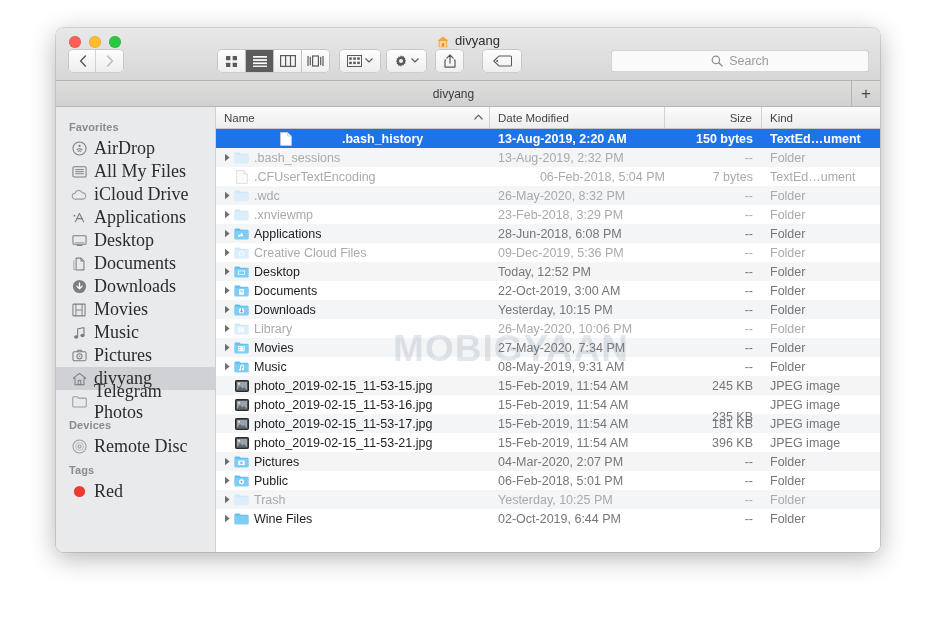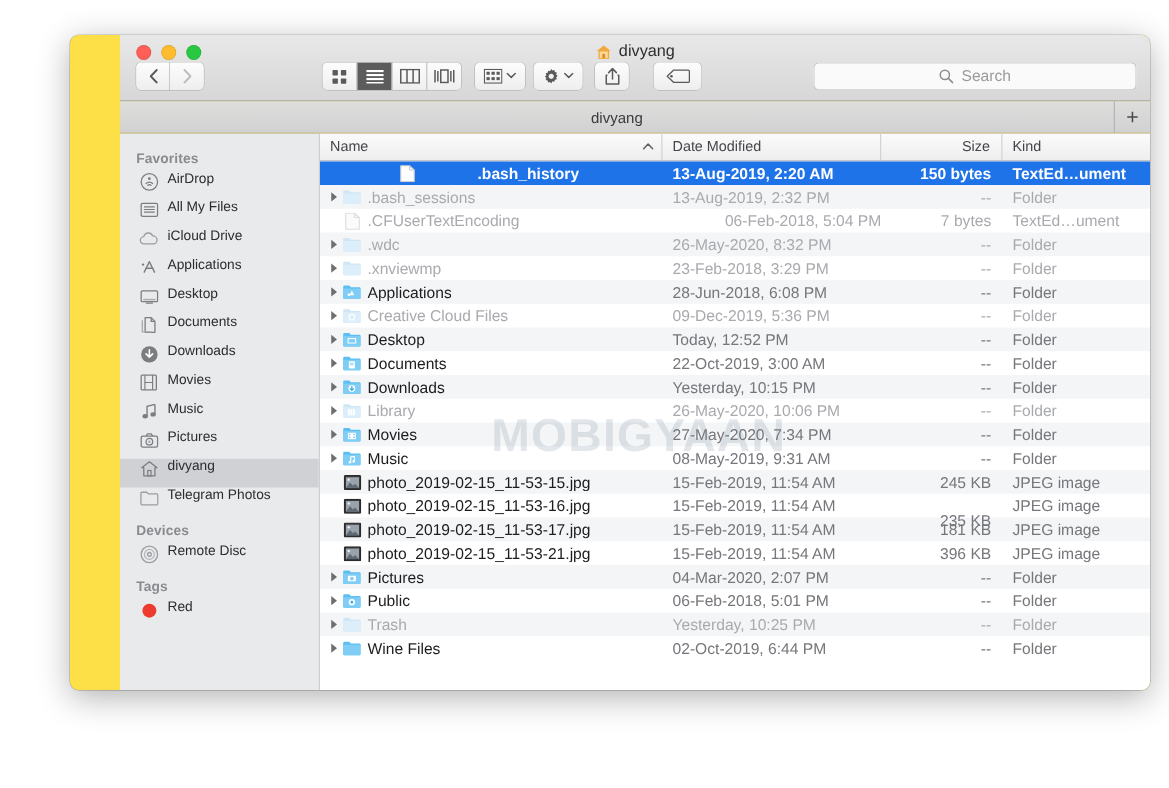--- a/index.html
+++ b/index.html
@@ -6,23 +6,22 @@
   body{
     width:935px;height:630px;overflow:hidden;
     background:#ffffff;
     font-family:"Liberation Sans","DejaVu Sans",sans-serif;
     -webkit-font-smoothing:antialiased;
   }
   
   .window{
     position:absolute;left:56px;top:28px;width:824px;height:524px;
     border-radius:7px;overflow:hidden;
-    background:#fde047;
+    background:#fef9c3;
     box-shadow:0 6px 26px rgba(0,0,0,.30), 0 0 0 .5px rgba(0,0,0,.22);
-    padding-left:40px;
   }
   
   .titlebar{
     position:relative;height:52px;
     background:linear-gradient(#e9e8e8,#d8d7d7);
     border-bottom:.5px solid #b4b3b3;
   }
   .lights{position:absolute;left:13px;top:8px;display:flex;gap:8px;}
   .light{width:12px;height:12px;border-radius:50%;}
   .l-red{background:#ff5f57;box-shadow:inset 0 0 0 .5px rgba(0,0,0,.14);}
@@ -88,22 +87,22 @@
   .sidebar{
     width:160px;background:#e9eaec;
     border-right:.5px solid #cfcfd1;
     padding-top:8px;box-sizing:border-box;overflow:hidden;
   }
   .sec-head{
     font-size:11px;color:#8a8b8f;font-weight:bold;
     padding:6px 0 4px 13px;letter-spacing:.1px;
   }
   .sb-item{
-    height:23px;display:flex;align-items:flex-start;gap:7px;
-    padding-left:15px;font-size:11px;color:#2c2c2e;cursor:default;
+    height:23px;display:flex;align-items:center;gap:7px;
+    padding-left:15px;font-size:18px;color:#2c2c2e;cursor:default;font-family:Liberation Serif, serif;
   }
   .sb-item.sel{background:#d0d1d4;}
   .sb-ico{width:16px;height:16px;flex:none;display:flex;align-items:center;justify-content:center;}
 
   
   .list{flex:1;background:#fff;display:flex;flex-direction:column;overflow:hidden;}
   .hdr{
     height:21px;display:flex;align-items:stretch;
     background:linear-gradient(#fbfbfb,#eeeeee);
     border-bottom:.5px solid #c6c6c6;font-size:11.5px;color:#44444a;

